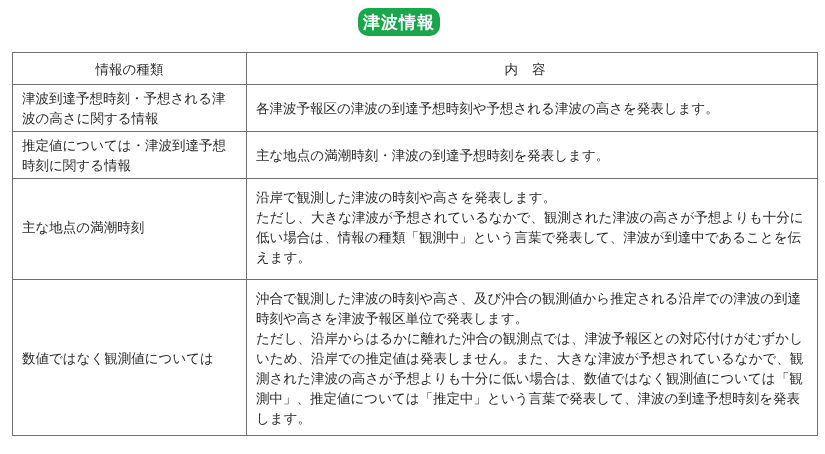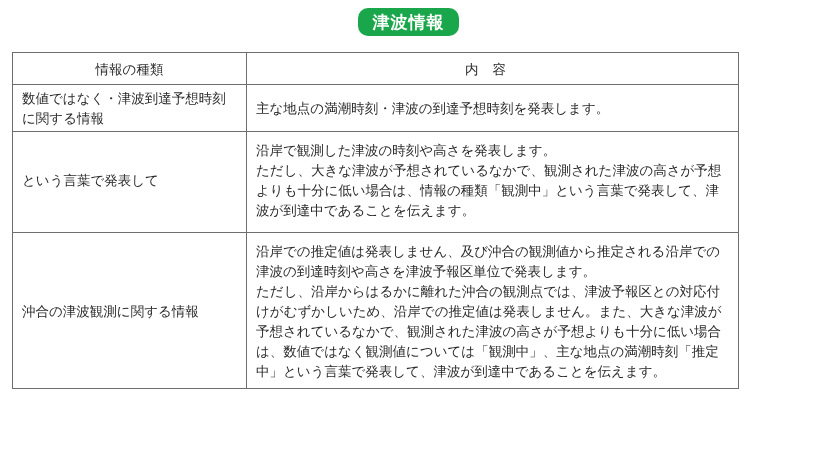--- a/index.html
+++ b/index.html
@@ -1,25 +1,25 @@
 <!DOCTYPE html>
 <html><head>
 <meta charset="utf-8">
 <style>
   html, body { margin: 0; padding: 0; background: #ffffff; }
   body { width: 825px; height: 454px; position: relative; overflow: hidden;
          font-family: "DejaVu Serif", "Liberation Serif", serif; color: #2a2a2a; }
   .title-badge {
-    position: absolute; left: 358px; top: 8px; width: 101px; height: 28px;
+    position: absolute; left: 358px; top: 8px; width: 82px; height: 28px;
     background: #1aa64a; border-radius: 10px; color: #ffffff;
     font-family: "DejaVu Sans", "Liberation Sans", sans-serif; font-weight: bold;
     font-size: 17px; line-height: 28px; text-align: center; letter-spacing: 1px;
   }
   table.info {
-    position: absolute; left: 12px; top: 52px; width: 727px;
+    position: absolute; left: 12px; top: 52px; width: 806px;
     border-collapse: collapse; table-layout: fixed;
     font-size: 13.5px; line-height: 20px;
   }
   table.info th, table.info td {
     border: 1.5px solid #6e6e6e; padding: 0 9px; vertical-align: middle;
     font-weight: normal; text-align: left;
   }
   table.info thead th { height: 31px; text-align: center; }
   table.info col.c1 { width: 234px; }
   .r1 td { height: 46px; }
@@ -39,34 +39,40 @@
       <col class="c1">
       <col class="c2">
     </colgroup>
   <thead>
     <tr>
       <th>情報の種類</th>
       <th class="head-content"><span>内容</span></th>
     </tr>
   </thead>
   <tbody>
+    <tr class="r1">
+      <td>津波到達予想時刻・予想される津波の高さに関する情報</td>
+      <td class="desc">
+        <p>各津波予報区の津波の到達予想時刻や予想される津波の高さを発表します。</p>
+      </td>
+    </tr>
     <tr class="r2">
-      <td>数値ではなく・津波到達予想時刻に関する情報</td>
+      <td>推定値については・津波到達予想時刻に関する情報</td>
       <td class="desc">
         <p>主な地点の満潮時刻・津波の到達予想時刻を発表します。</p>
       </td>
     </tr>
     <tr class="r3">
-      <td>という言葉で発表して</td>
+      <td>主な地点の満潮時刻</td>
       <td class="desc">
         <p>沿岸で観測した津波の時刻や高さを発表します。</p>
         <p>ただし、大きな津波が予想されているなかで、観測された津波の高さが予想よりも十分に低い場合は、情報の種類「観測中」という言葉で発表して、津波が到達中であることを伝えます。</p>
       </td>
     </tr>
     <tr class="r4">
-      <td>沖合の津波観測に関する情報</td>
+      <td>数値ではなく観測値については</td>
       <td class="desc">
-        <p>沿岸での推定値は発表しません、及び沖合の観測値から推定される沿岸での津波の到達時刻や高さを津波予報区単位で発表します。</p>
-        <p>ただし、沿岸からはるかに離れた沖合の観測点では、津波予報区との対応付けがむずかしいため、沿岸での推定値は発表しません。また、大きな津波が予想されているなかで、観測された津波の高さが予想よりも十分に低い場合は、数値ではなく観測値については「観測中」、主な地点の満潮時刻「推定中」という言葉で発表して、津波が到達中であることを伝えます。</p>
+        <p>沖合で観測した津波の時刻や高さ、及び沖合の観測値から推定される沿岸での津波の到達時刻や高さを津波予報区単位で発表します。</p>
+        <p>ただし、沿岸からはるかに離れた沖合の観測点では、津波予報区との対応付けがむずかしいため、沿岸での推定値は発表しません。また、大きな津波が予想されているなかで、観測された津波の高さが予想よりも十分に低い場合は、数値ではなく観測値については「観測中」、推定値については「推定中」という言葉で発表して、津波の到達予想時刻を発表します。</p>
       </td>
     </tr>
   </tbody>
 </table>
 
 </body></html>

